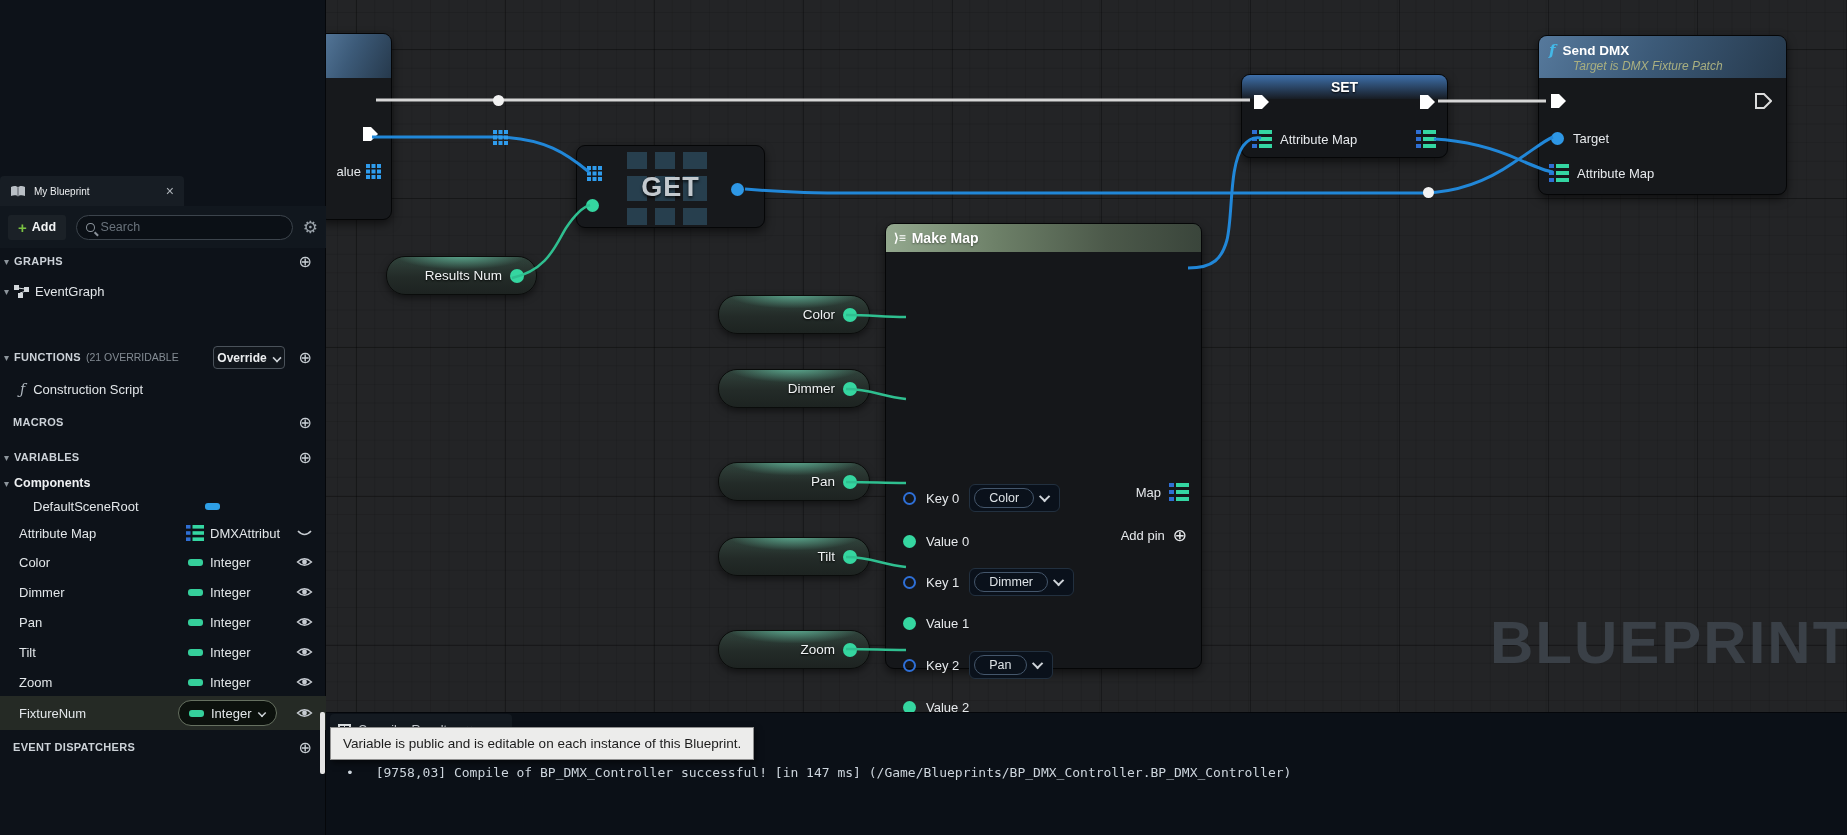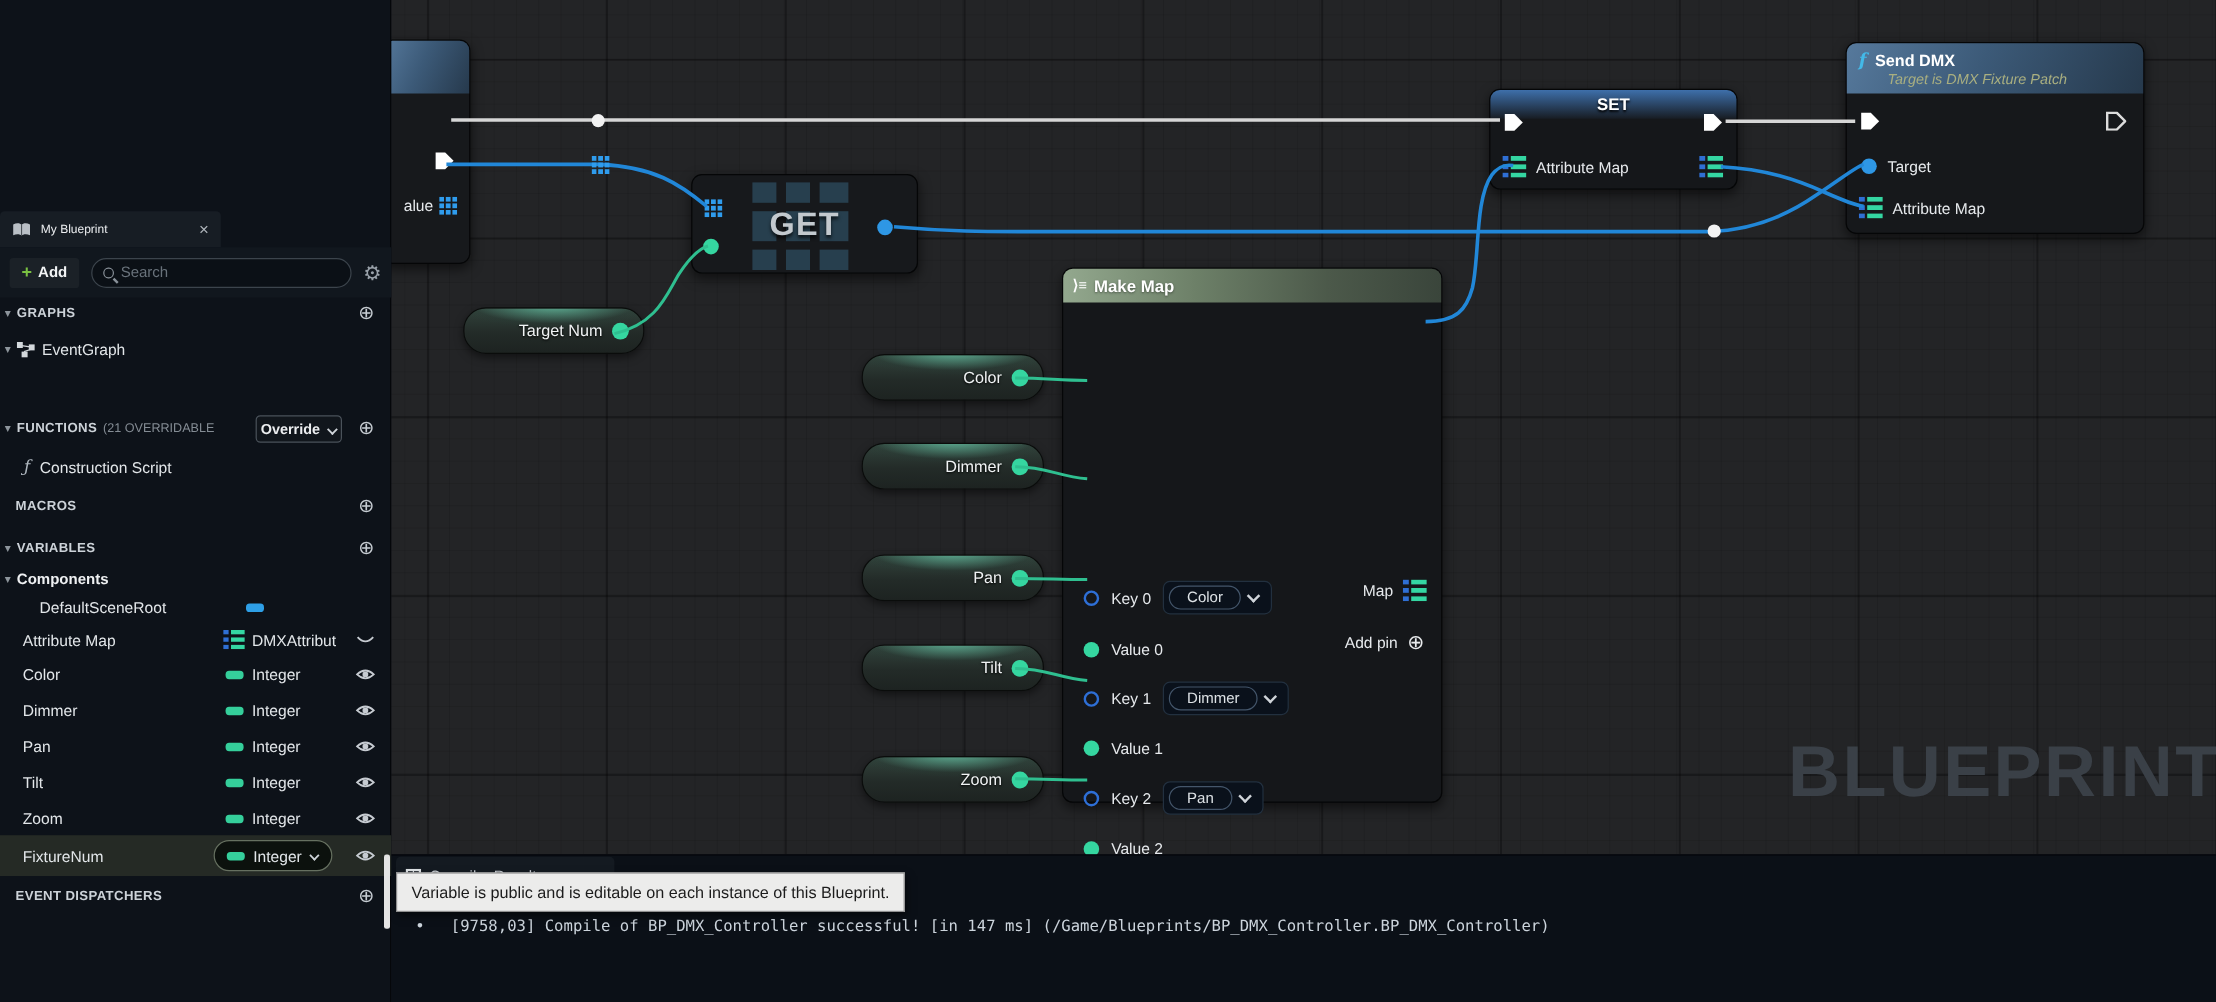--- a/index.html
+++ b/index.html
@@ -215,21 +215,21 @@
           <rect x="5.5" y="5.5" width="4" height="4"></rect>
           <rect x="11" y="5.5" width="4" height="4"></rect>
           <rect x="0" y="11" width="4" height="4"></rect>
           <rect x="5.5" y="11" width="4" height="4"></rect>
           <rect x="11" y="11" width="4" height="4"></rect>
         </g>
     </svg>
   </div>
 
   <div class="pill" style="left:386px; top:256px; width:151px;">
-    <span class="lbl">Target Num</span>
+    <span class="lbl">Results Num</span>
     <span class="out"></span>
   </div>
   <div class="pill" style="left:718px; top:295px; width:152px;">
     <span class="lbl">Color</span>
     <span class="out"></span>
   </div>
   <div class="pill" style="left:718px; top:369px; width:152px;">
     <span class="lbl">Dimmer</span>
     <span class="out"></span>
   </div>

